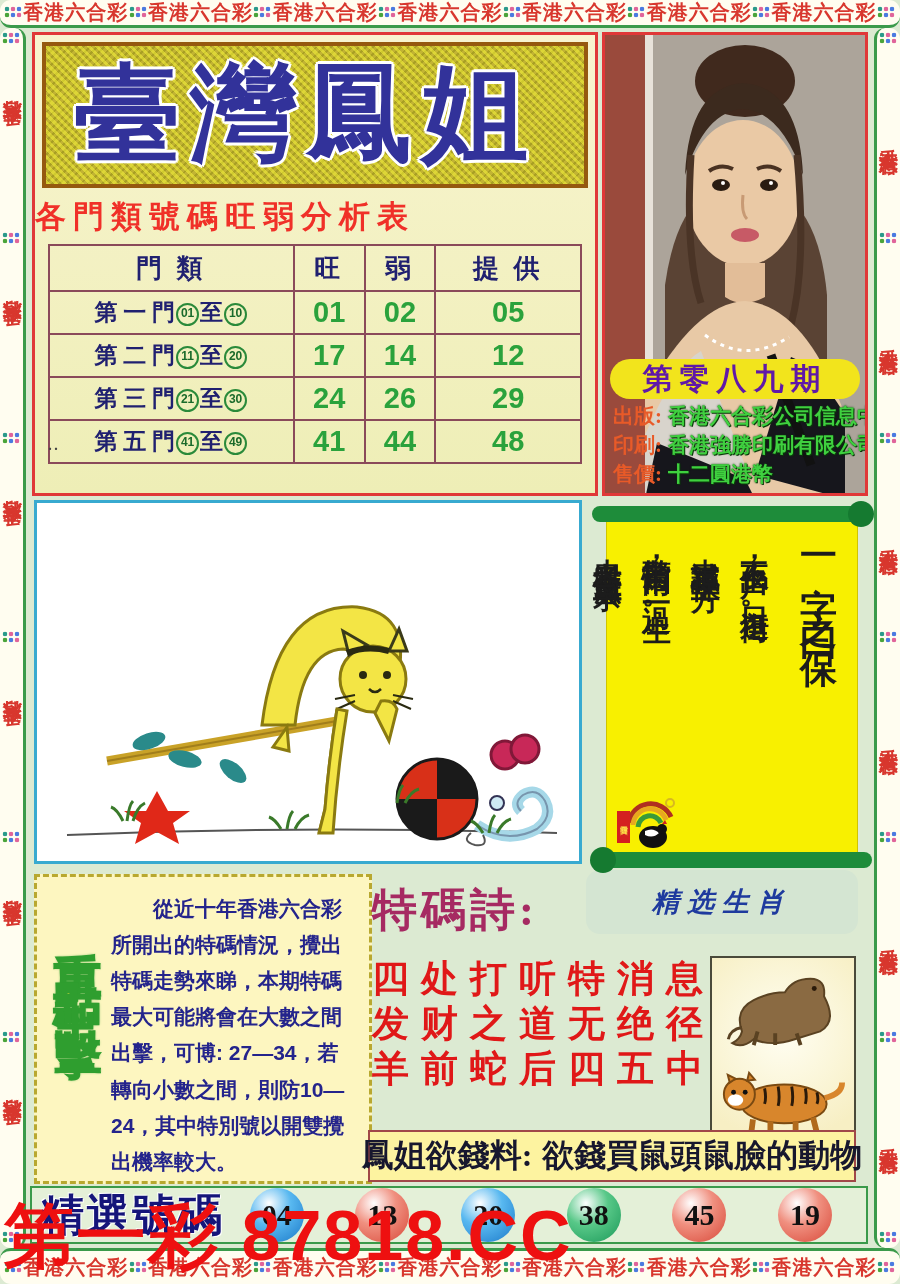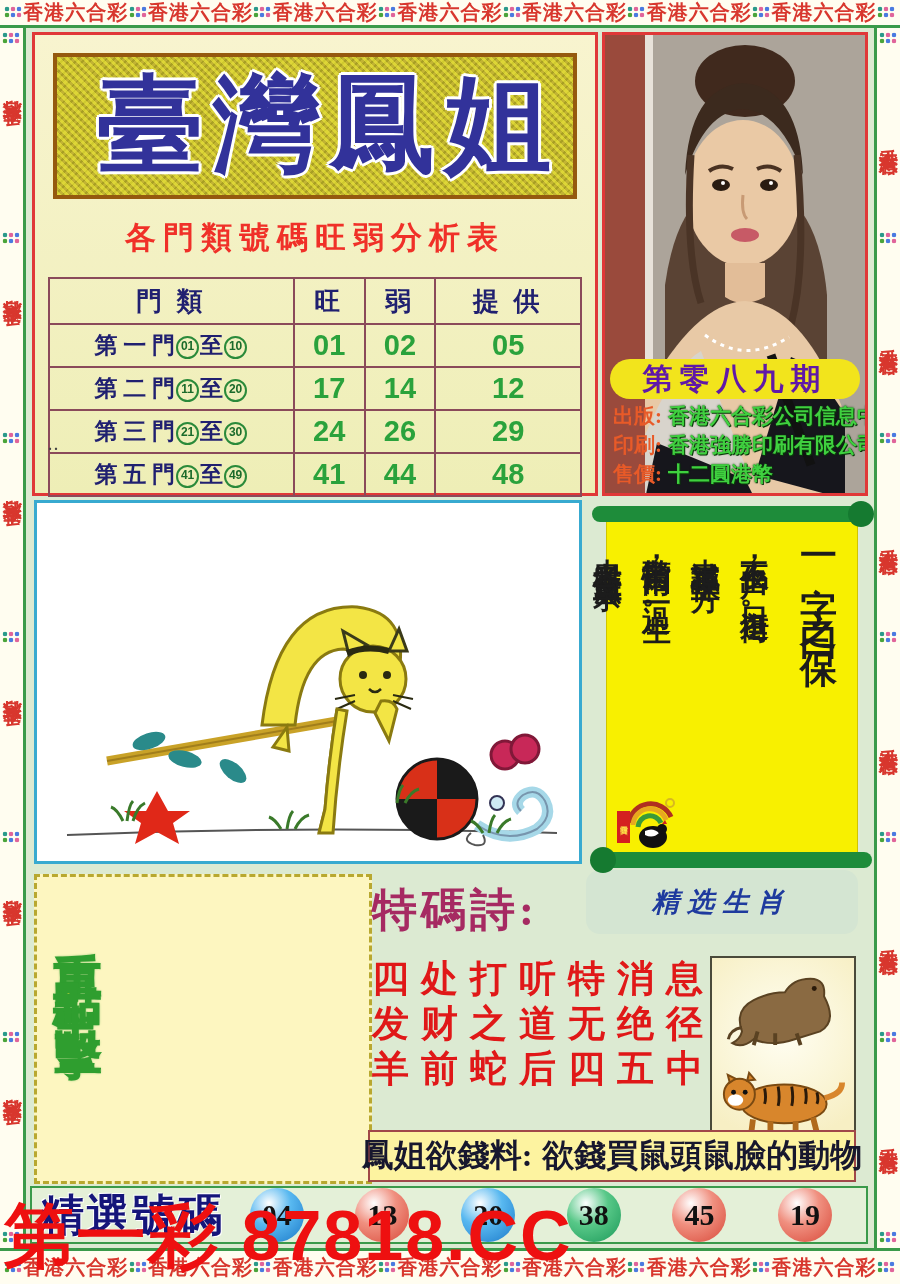--- a/index.html
+++ b/index.html
@@ -1,47 +1,47 @@
 <!DOCTYPE html>
 <html><head>
 <meta charset="utf-8">
 <style>
   html,body{margin:0;padding:0;background:#777;}
   #page{position:relative;width:900px;height:1284px;margin:0 auto;background:#dcead2;
         font-family:"Liberation Serif","DejaVu Serif",serif;overflow:hidden;}
   
   .strip{position:absolute;background:#fffdf0;display:flex;align-items:center;justify-content:space-between;
-         overflow:hidden;z-index:5;}
+         overflow:hidden;z-index:5;border-radius:11px;}
   .strip-top{left:0;top:0;width:900px;height:28px;border-bottom:3px solid #3a9a4a;padding:0 4px;box-sizing:border-box;}
   .strip-bottom{left:0;top:1248px;width:900px;height:36px;border-top:3px solid #3a9a4a;padding:0 4px;box-sizing:border-box;}
   .strip-left{left:0;top:28px;width:26px;height:1220px;border-right:3px solid #3a9a4a;flex-direction:column;padding:4px 0;box-sizing:border-box;}
   .strip-right{left:874px;top:28px;width:26px;height:1220px;border-left:3px solid #3a9a4a;flex-direction:column;padding:4px 0;box-sizing:border-box;}
   .brand{color:#d8372e;font-weight:bold;font-size:20px;letter-spacing:1px;white-space:nowrap;
          font-family:"Liberation Sans","DejaVu Sans",sans-serif;}
   .v .brand{writing-mode:vertical-rl;text-orientation:upright;letter-spacing:2px;font-size:19px;}
   .strip-left .brand{transform:rotate(180deg);}
   .tiles{display:inline-block;width:19px;height:13px;flex:none;background:
      radial-gradient(circle at 3px 3px,#2a9a8a 2px,transparent 2.6px),
      radial-gradient(circle at 9px 3px,#e0649a 2px,transparent 2.6px),
      radial-gradient(circle at 15px 3px,#4a7ae0 2px,transparent 2.6px),
      radial-gradient(circle at 3px 9px,#4aa43a 2px,transparent 2.6px),
      radial-gradient(circle at 9px 9px,#4a7ae0 2px,transparent 2.6px),
      radial-gradient(circle at 15px 9px,#e0649a 2px,transparent 2.6px);}
   
   .content{position:absolute;left:26px;top:28px;width:848px;height:1220px;}
   
   .panel-a{position:absolute;left:6px;top:4px;width:566px;height:464px;background:linear-gradient(#f8f4cf,#eeeeb6);
            border:3px solid #e03838;box-sizing:border-box;}
-  .main-title{margin:18px;height:146px;border:4px solid #95590f;box-sizing:border-box;
+  .main-title{margin:7px;height:146px;border:4px solid #95590f;box-sizing:border-box;
      background:repeating-linear-gradient(45deg,rgba(255,255,60,.45) 0 3px,transparent 3px 6px),
                 repeating-linear-gradient(-45deg,rgba(110,110,0,.30) 0 2px,transparent 2px 5px),#c2b433;
-     display:flex;align-items:center;justify-content:center;padding-left:28px;}
+     display:flex;align-items:center;padding-left:28px;}
   .main-title span{font-size:106px;font-weight:bold;color:#32329a;letter-spacing:10px;line-height:1;
      text-shadow:-3px 0 0 #fff,3px 0 0 #fff,0 -3px 0 #fff,0 3px 0 #fff,-2px -2px 0 #fff,2px 2px 0 #fff,-2px 2px 0 #fff,2px -2px 0 #fff;}
-  .table-title{text-align:center;color:#f03028;font-weight:bold;font-size:31px;letter-spacing:7px;margin:8px 0 18px;}
+  .table-title{text-align:left;color:#f03028;font-weight:bold;font-size:31px;letter-spacing:7px;margin:8px 0 6px;}
   table.an{width:calc(100% - 26px);margin:0 auto;border-collapse:collapse;}
   table.an th,table.an td{border:2px solid #8a4a5a;text-align:center;}
   table.an th{font-size:26px;color:#202070;height:42px;letter-spacing:4px;}
   td.cat{font-size:23px;font-weight:bold;color:#202070;height:39px;white-space:nowrap;}
   td.num{font-size:29px;font-weight:bold;color:#2aa23c;font-family:"Liberation Sans","DejaVu Sans",sans-serif;}
   .circ{display:inline-block;min-width:19px;height:19px;line-height:17px;border:2px solid #2a8a3a;border-radius:50%;
         font-size:12px;font-weight:bold;color:#1a6a2a;vertical-align:3px;margin:0 1px;
         font-family:"Liberation Sans","DejaVu Sans",sans-serif;}
   .tiny-dots{position:absolute;left:12px;top:398px;font-size:18px;color:#444;letter-spacing:3px;}
   
@@ -325,20 +325,21 @@
           <path d="M30,42 q8,-4 14,2 q-6,6 -14,2 z" fill="#fff"></path>
           <circle cx="47" cy="40" r="5" fill="#111"></circle>
           <path d="M47,35 l3,-4 l2,4 z" fill="#d42020"></path>
           <circle cx="55" cy="14" r="4" fill="none" stroke="#d8b820" stroke-width="2"></circle>
         </svg>
       </div>
     </section>
 
     <section class="panel-focus">
       <div class="focus-vt">重點出擊</div>
+      <div class="focus-body">從近十年香港六合彩所開出的特碼情況，攪出特碼走勢來睇，本期特碼最大可能將會在大數之間出擊，可博: 27—34，若轉向小數之間，則防10—24，其中特別號以開雙攪出機率較大。</div>
     </section>
 
     <section class="panel-poem">
       <div class="poem-head">
         <div class="poem-title">特碼詩:</div>
         <div class="zodiac-title">精选生肖</div>
       </div>
       <div class="poem-grid">
         <div class="poem-line">四处打听特消息</div>
         <div class="poem-line">发财之道无绝径</div>

